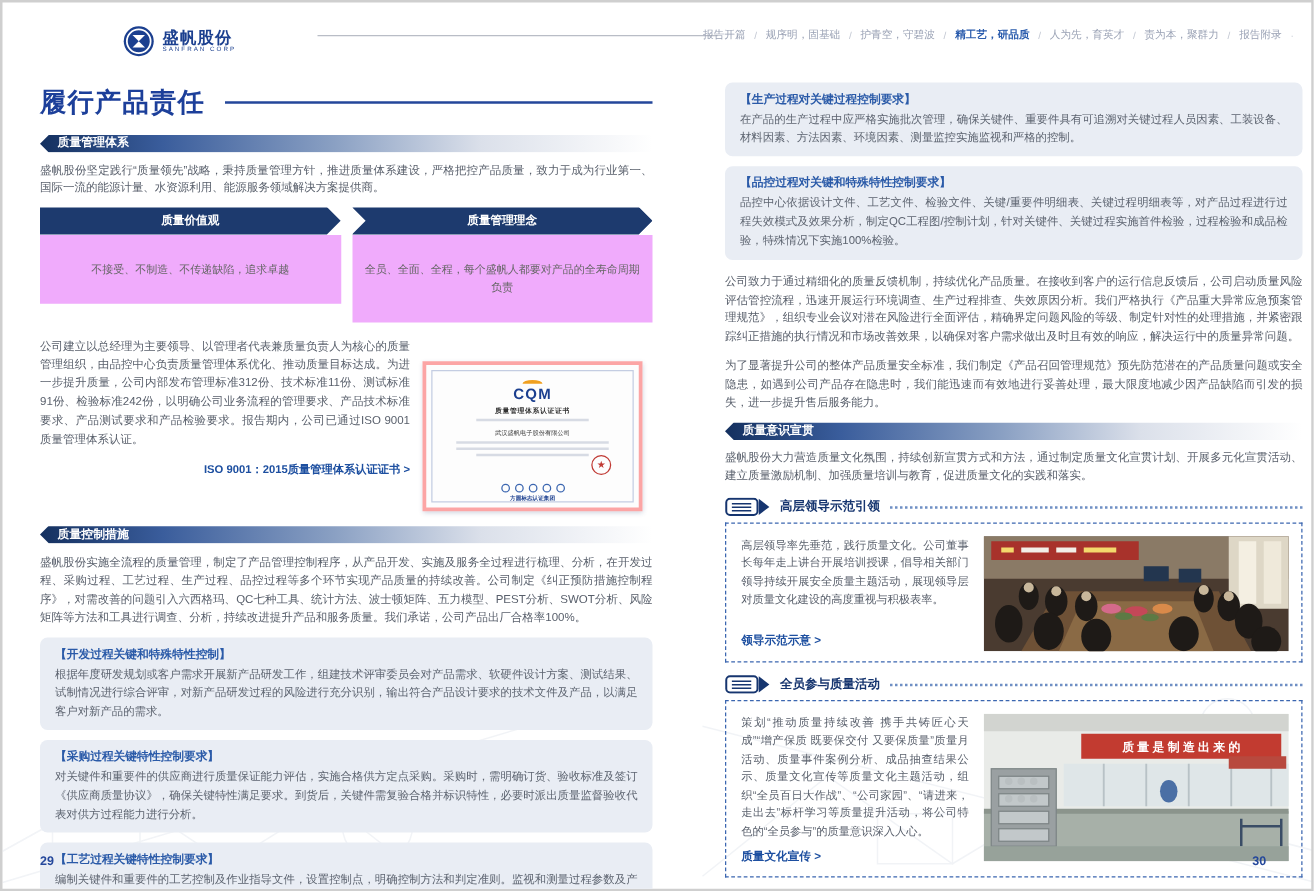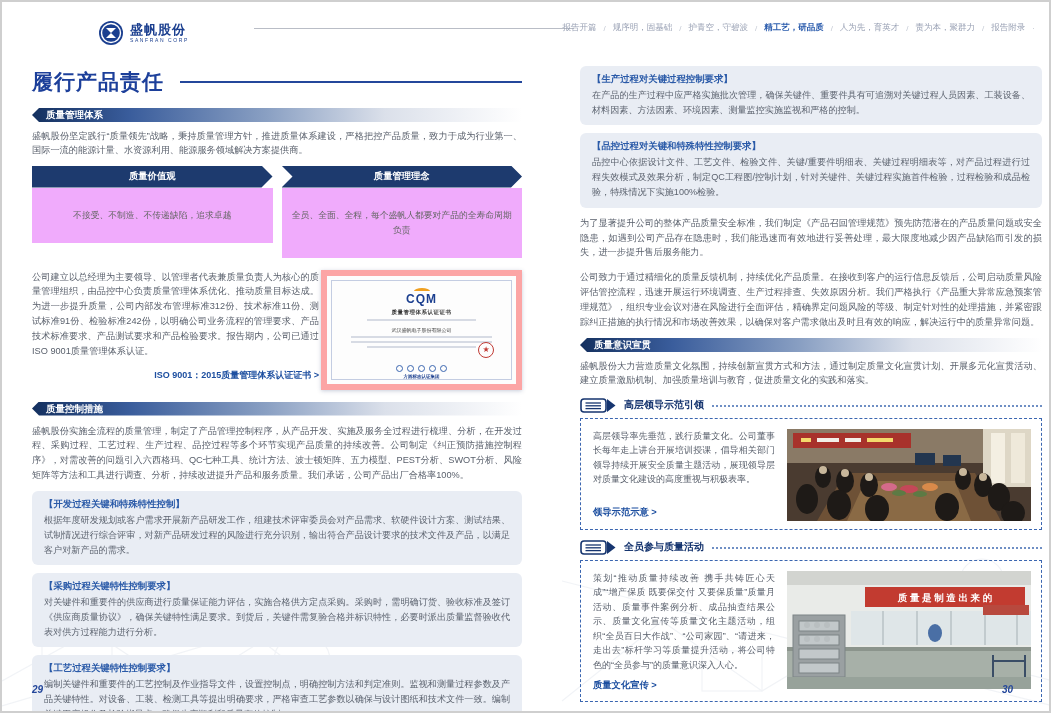--- a/index.html
+++ b/index.html
@@ -39,22 +39,22 @@
   .pillar-head{background:#1d3a6e;color:#fff;font-size:9.3px;font-weight:bold;text-align:center;
     padding:4.5px 0;clip-path:polygon(0 0,calc(100% - 11px) 0,100% 50%,calc(100% - 11px) 100%,0 100%);}
   .pillar.notch .pillar-head{clip-path:polygon(0 0,calc(100% - 11px) 0,100% 50%,calc(100% - 11px) 100%,0 100%,11px 50%);}
   .pillar-body{background:#f0abfc;color:#666;font-size:8.8px;line-height:1.7;text-align:center;
     padding:20px 10px;min-height:38px;}
   
   .org-row{display:flex;gap:2px;margin:6px 0 12px;}
   .org-text{width:296px;}
   .org-text .cap{margin-top:10px;text-align:right;color:#1d4fa0;font-weight:bold;font-size:9px;cursor:pointer;}
   .cert-wrap{flex:1;display:flex;justify-content:center;}
-  .cert{width:201px;height:120px;background:#fdfdfd;border:6px solid #fca5a5;box-shadow:0 1px 4px rgba(40,60,110,.25);
-    position:relative;padding:8px 10px 0;}
+  .cert{width:176px;height:120px;background:#fdfdfd;border:3px solid #fca5a5;box-shadow:0 1px 4px rgba(40,60,110,.25);
+    position:relative;padding:8px 10px 0;margin-top:19px;}
   .cert .inner{position:absolute;inset:4px;border:1px solid #c4cde2;}
   .cert .cqm{text-align:center;font-size:12px;font-weight:bold;color:#1b3f8f;letter-spacing:1px;margin-top:4px;}
   .cert .cqm::before{content:"";display:block;width:16px;height:3px;margin:0 auto 1px;border-radius:50%/100% 100% 0 0;background:#f0a020;}
   .cert .ct{text-align:center;font-size:5.5px;font-weight:bold;color:#333;margin-top:3px;letter-spacing:.5px;}
   .cert .co{text-align:center;font-size:5px;color:#444;margin-top:6px;}
   .cert .bar{height:2px;background:#d7dbe4;margin:3px 14px 0;}
   .cert .bar.s{margin:3px 30px 0;}
   .cert .seal{position:absolute;right:22px;bottom:26px;width:16px;height:16px;border:1.5px solid #c03a34;
     border-radius:50%;color:#c03a34;font-size:8px;line-height:13px;text-align:center;}
   .cert .logos{position:absolute;left:0;right:0;bottom:12px;display:flex;justify-content:center;gap:4px;}
@@ -67,21 +67,21 @@
   
   .feat-head{display:flex;align-items:center;gap:8px;margin:10px 0 5px;}
   .feat-head .ttl{font-size:10px;font-weight:bold;color:#16356f;white-space:nowrap;}
   .feat-head .dots{flex:1;border-top:2px dotted #6f8fc4;margin-top:2px;}
   .feat-box{border:1.5px dashed #3b66b0;padding:10px 10px 8px 12px;display:flex;gap:12px;margin-bottom:4px;}
   .feat-text{flex:1;font-size:9px;line-height:1.62;color:#585f6b;text-align:justify;display:flex;flex-direction:column;}
   .feat-text .body{flex:1;}
   .feat-link{color:#1d4fa0;font-weight:bold;font-size:9.3px;margin-top:5px;cursor:pointer;}
   .feat-photo{flex-shrink:0;display:block;}
   
-  .pgnum{position:absolute;bottom:16px;font-size:10px;font-weight:bold;color:#24479b;font-style:italic;}
+  .pgnum{position:absolute;bottom:16px;font-size:10px;font-weight:bold;color:#24479b;}
   .pgnum.l{left:30px;} .pgnum.r{right:36px;text-align:right;}
   
   .wm{position:absolute;left:0;right:0;bottom:0;height:190px;opacity:.07;pointer-events:none;}
 </style>
 </head>
 <body>
 
 <div class="canvas">
 
   <svg class="wm" viewBox="0 0 1051 190" preserveAspectRatio="none">
@@ -198,22 +198,22 @@
   <section class="col-right">
     <div class="ibox">
       <h4>【生产过程对关键过程控制要求】</h4>
       <p>在产品的生产过程中应严格实施批次管理，确保关键件、重要件具有可追溯对关键过程人员因素、工装设备、材料因素、方法因素、环境因素、测量监控实施监视和严格的控制。</p>
     </div>
     <div class="ibox">
       <h4>【品控过程对关键和特殊特性控制要求】</h4>
       <p>品控中心依据设计文件、工艺文件、检验文件、关键/重要件明细表、关键过程明细表等，对产品过程进行过程失效模式及效果分析，制定QC工程图/控制计划，针对关键件、关键过程实施首件检验，过程检验和成品检验，特殊情况下实施100%检验。</p>
     </div>
 
+    <p class="para para-wide" style="margin-top:10px;">公司致力于通过精细化的质量反馈机制，持续优化产品质量。在接收到客户的运行信息反馈后，公司启动质量风险评估管控流程，迅速开展运行环境调查、生产过程排查、失效原因分析。我们严格执行《产品重大异常应急预案管理规范》，组织专业会议对潜在风险进行全面评估，精确界定问题风险的等级、制定针对性的处理措施，并紧密跟踪纠正措施的执行情况和市场改善效果，以确保对客户需求做出及时且有效的响应，解决运行中的质量异常问题。</p>
     <p class="para para-wide">为了显著提升公司的整体产品质量安全标准，我们制定《产品召回管理规范》预先防范潜在的产品质量问题或安全隐患，如遇到公司产品存在隐患时，我们能迅速而有效地进行妥善处理，最大限度地减少因产品缺陷而引发的损失，进一步提升售后服务能力。</p>
-    <p class="para para-wide" style="margin-top:10px;">公司致力于通过精细化的质量反馈机制，持续优化产品质量。在接收到客户的运行信息反馈后，公司启动质量风险评估管控流程，迅速开展运行环境调查、生产过程排查、失效原因分析。我们严格执行《产品重大异常应急预案管理规范》，组织专业会议对潜在风险进行全面评估，精确界定问题风险的等级、制定针对性的处理措施，并紧密跟踪纠正措施的执行情况和市场改善效果，以确保对客户需求做出及时且有效的响应，解决运行中的质量异常问题。</p>
 
     <div class="banner" style="margin-top:8px;">质量意识宣贯</div>
     <p class="para">盛帆股份大力营造质量文化氛围，持续创新宣贯方式和方法，通过制定质量文化宣贯计划、开展多元化宣贯活动、建立质量激励机制、加强质量培训与教育，促进质量文化的实践和落实。</p>
 
     <div class="feat-head">
       <svg width="36" height="15" viewBox="0 0 36 15">
         <rect x="1" y="1" width="25" height="13" rx="3" fill="none" stroke="#16356f" stroke-width="1.6"></rect>
         <line x1="5.5" y1="5" x2="21" y2="5" stroke="#16356f" stroke-width="1.3"></line>
         <line x1="5.5" y1="7.8" x2="21" y2="7.8" stroke="#16356f" stroke-width="1.3"></line>
         <line x1="5.5" y1="10.6" x2="21" y2="10.6" stroke="#16356f" stroke-width="1.3"></line>

